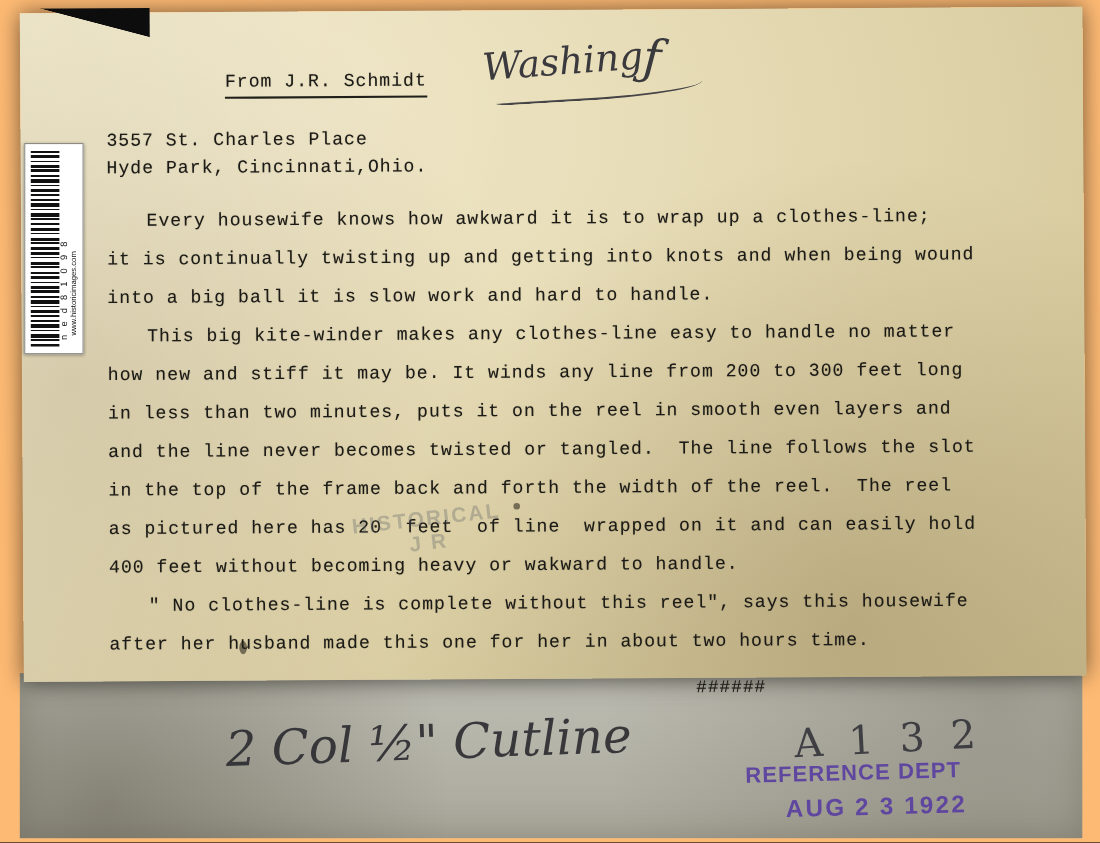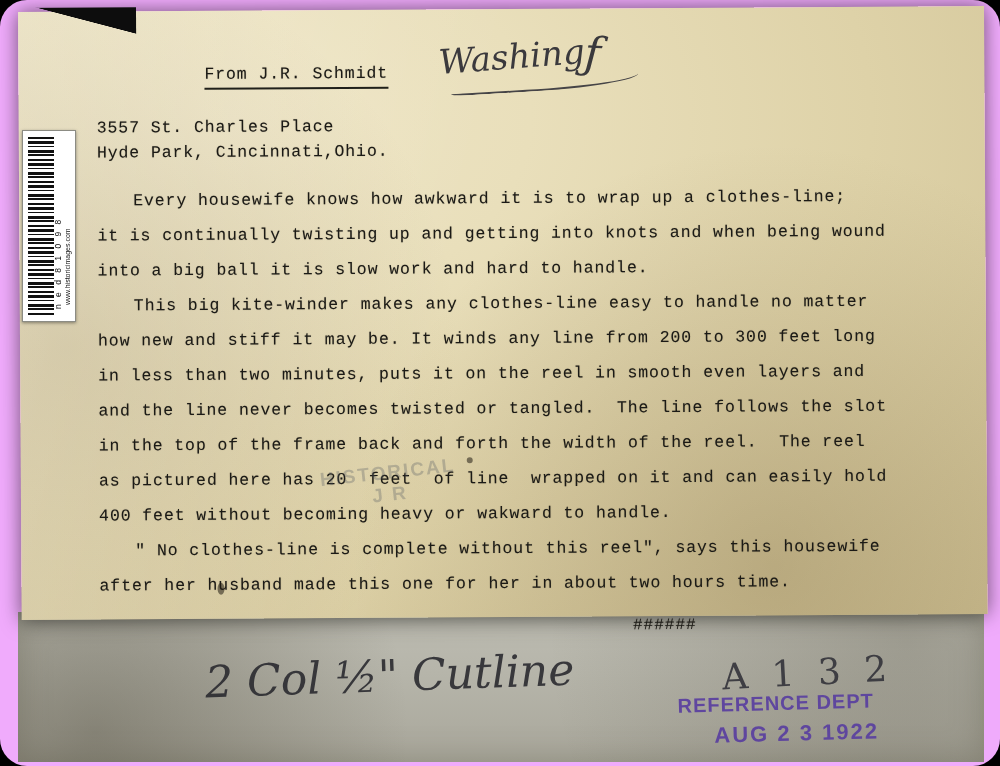--- a/index.html
+++ b/index.html
@@ -11,23 +11,22 @@
     width: 1000px;
     height: 766px;
     overflow: hidden;
     font-family: "Liberation Mono", monospace;
   }
 
   .scan {
     position: relative;
     width: 1000px;
     height: 766px;
-    background: #f0abfc;
+    background: #fdba74;
     overflow: hidden;
-    border-radius: 27px;
   }
 
   
   .backing-card {
     position: absolute;
     left: 18px;
     top: 612px;
     width: 966px;
     height: 150px;
     background: linear-gradient(180deg, #bdbcb2 0%, #b6b5aa 40%, #a9a79b 100%);

